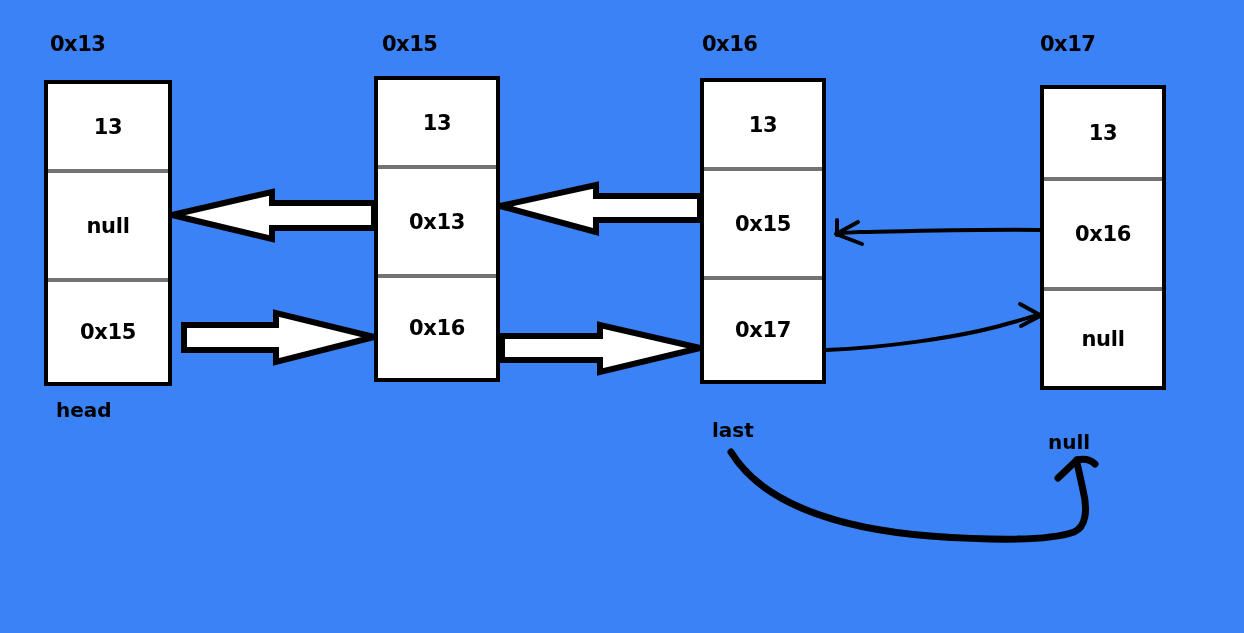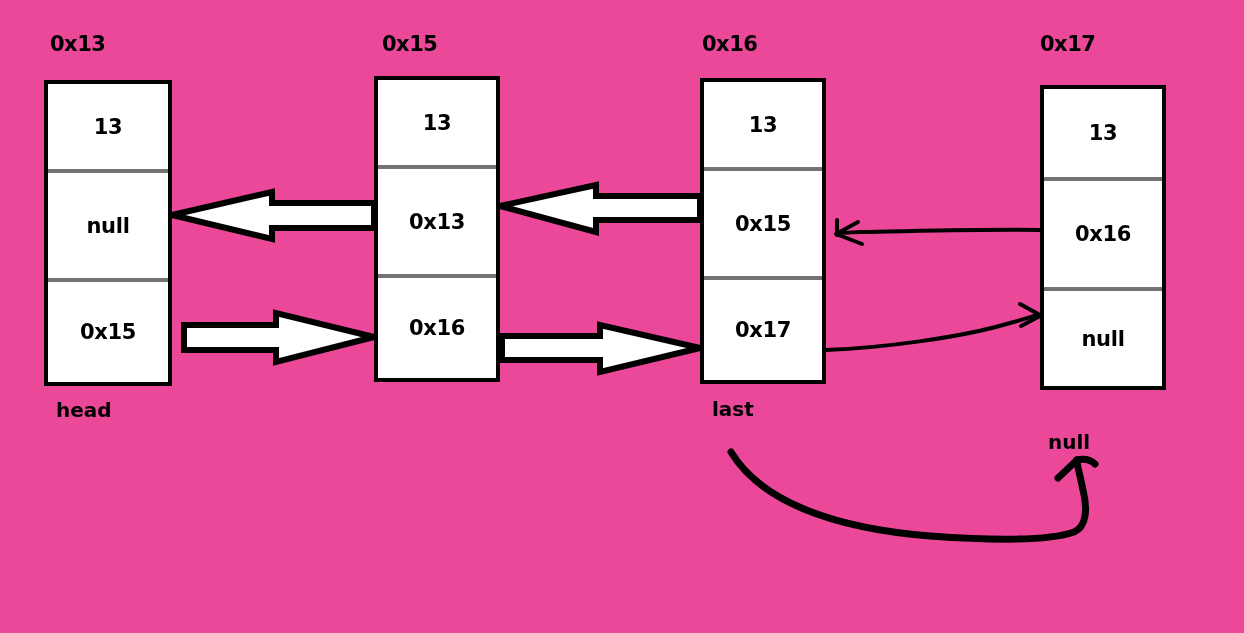--- a/index.html
+++ b/index.html
@@ -4,21 +4,21 @@
 <style>
   html, body {
     margin: 0;
     padding: 0;
     background: #ffffff;
   }
   #canvas {
     position: relative;
     width: 1244px;
     height: 633px;
-    background: #ec4899;
+    background: #3b82f6;
     font-family: "DejaVu Sans", sans-serif;
     overflow: hidden;
   }
   .addr-label {
     position: absolute;
     font-size: 21px;
     font-weight: bold;
     color: #000000;
     letter-spacing: -0.5px;
     white-space: nowrap;
@@ -109,21 +109,21 @@
     <div class="cell divider-top" style="flex:1;">0x17</div>
   </div>
 
   <div class="node" style="left:1040px; top:85px; width:126px; height:305px;">
     <div class="cell" style="height:88px;">13</div>
     <div class="cell divider-top" style="height:110px;">0x16</div>
     <div class="cell divider-top" style="flex:1;">null</div>
   </div>
 
   <div class="var-label" style="left:56px; top:398px;">head</div>
-  <div class="var-label" style="left:712px; top:397px;">last</div>
+  <div class="var-label" style="left:712px; top:418px;">last</div>
   <div class="var-label" style="left:1048px; top:430px;">null</div>
 
   <svg class="overlay" viewBox="0 0 1244 633">
 
     <polygon class="blockarrow" points="172,215 272,192 272,203 374,203 374,228 272,228 272,239"></polygon>
 
     <polygon class="blockarrow" points="374,337 276,313 276,325 184,325 184,350 276,350 276,362"></polygon>
 
     <polygon class="blockarrow" points="500,206 596,185 596,196 700,196 700,220 596,220 596,232"></polygon>
 

